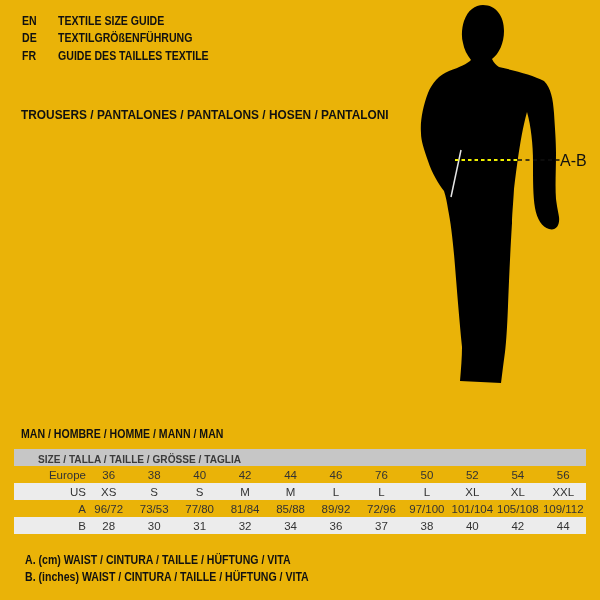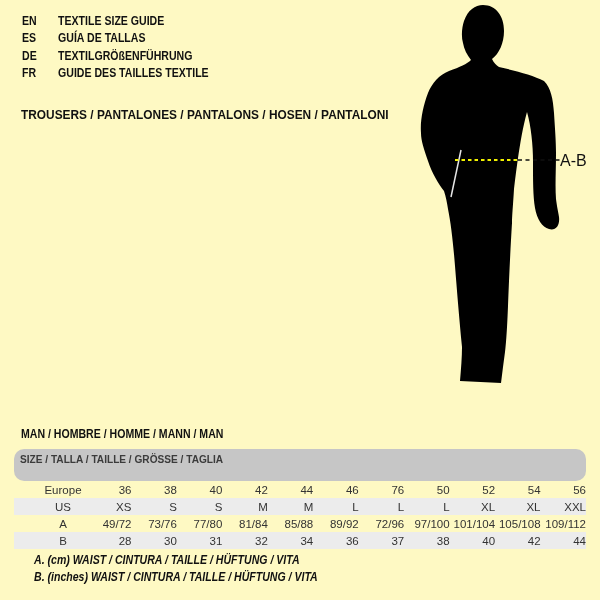--- a/index.html
+++ b/index.html
@@ -3,21 +3,21 @@
 <meta charset="utf-8">
 <style>
   html,body{margin:0;padding:0;}
   body{
     width:600px;height:600px;
     background:#fff;
     font-family:"Liberation Sans","DejaVu Sans",sans-serif;
     color:var(--c-ink,#111);
     position:relative;overflow:hidden;
   }
-  .page{position:absolute;inset:0;width:600px;height:600px;background:#fef9c3;}
+  .page{position:absolute;inset:0;width:600px;height:600px;background:#eab308;}
 
   
   .cond{display:inline-block;transform:scaleX(0.88);transform-origin:0 50%;white-space:nowrap;}
 
   
   .lang-block{position:absolute;left:22px;top:12px;}
   .lang-row{display:flex;height:17.5px;align-items:center;font-size:12px;font-weight:700;}
   .lang-code{width:41px;flex:0 0 41px;}
   .garment-title{position:absolute;left:21px;top:107px;font-size:13.5px;font-weight:700;text-align:center;}
 
@@ -25,50 +25,42 @@
   .figure-svg{position:absolute;left:420px;top:0;width:180px;height:395px;}
   .silhouette{fill:var(--c-silhouette,#000);}
   .dash-yellow{stroke:var(--c-yellow,#f2f200);stroke-width:2;stroke-dasharray:3.5 3;fill:none;}
   .dash-black{stroke:#111;stroke-width:1.6;stroke-dasharray:4 3.5;fill:none;}
   .hand-sep{stroke:#fff;stroke-width:1.5;opacity:.9;fill:none;}
   .ab-label{position:absolute;left:560px;top:152px;font-size:16px;font-weight:400;color:#111;}
 
   
   .section-title{position:absolute;left:21px;top:427px;font-size:12px;font-weight:700;}
   .size-table{position:absolute;left:14px;top:449px;width:572px;font-size:11.5px;}
-  .thead{height:32px;line-height:20px;background:var(--c-header-bg,#c6c6c6);
-         color:#3b3b3b;font-weight:700;padding-left:6px;border-radius:10px;}
+  .thead{height:17px;line-height:20px;background:var(--c-header-bg,#c6c6c6);
+         color:#3b3b3b;font-weight:700;padding-left:24px;}
   .trow{display:grid;grid-template-columns:72px repeat(11,1fr);height:17px;align-items:center;color:#333;}
   .trow.alt{background:var(--c-alt-bg,#ececec);}
-  .tcell{text-align:right;}
-  .tcell.label{text-align:center;padding-left:6px;margin-left:20px;}
+  .tcell{text-align:center;}
+  .tcell.label{text-align:right;padding-left:6px;margin-left:20px;}
 
   
-  .footnotes{position:absolute;left:34px;top:553px;font-style:italic;}
+  .footnotes{position:absolute;left:25px;top:553px;}
   .footnote{height:17px;font-size:12px;font-weight:700;}
 </style>
 </head>
 <body>
 
 <div class="page">
 
   <div class="lang-block">
     <div class="lang-row">
       <span class="cond">
           <span class="lang-row" style="height:auto">
             <span class="lang-code">EN</span>
             <span>TEXTILE SIZE GUIDE</span>
-          </span>
-        </span>
-    </div>
-    <div class="lang-row">
-      <span class="cond">
-          <span class="lang-row" style="height:auto">
-            <span class="lang-code">ES</span>
-            <span>GUÍA DE TALLAS</span>
           </span>
         </span>
     </div>
     <div class="lang-row">
       <span class="cond">
           <span class="lang-row" style="height:auto">
             <span class="lang-code">DE</span>
             <span>TEXTILGRÖßENFÜHRUNG</span>
           </span>
         </span>
@@ -158,22 +150,22 @@
           <div class="tcell">M</div>
           <div class="tcell">L</div>
           <div class="tcell">L</div>
           <div class="tcell">L</div>
           <div class="tcell">XL</div>
           <div class="tcell">XL</div>
           <div class="tcell">XXL</div>
         </div>
         <div class="trow">
           <div class="tcell label">A</div>
-          <div class="tcell">49/72</div>
-          <div class="tcell">73/76</div>
+          <div class="tcell">96/72</div>
+          <div class="tcell">73/53</div>
           <div class="tcell">77/80</div>
           <div class="tcell">81/84</div>
           <div class="tcell">85/88</div>
           <div class="tcell">89/92</div>
           <div class="tcell">72/96</div>
           <div class="tcell">97/100</div>
           <div class="tcell">101/104</div>
           <div class="tcell">105/108</div>
           <div class="tcell">109/112</div>
         </div>

